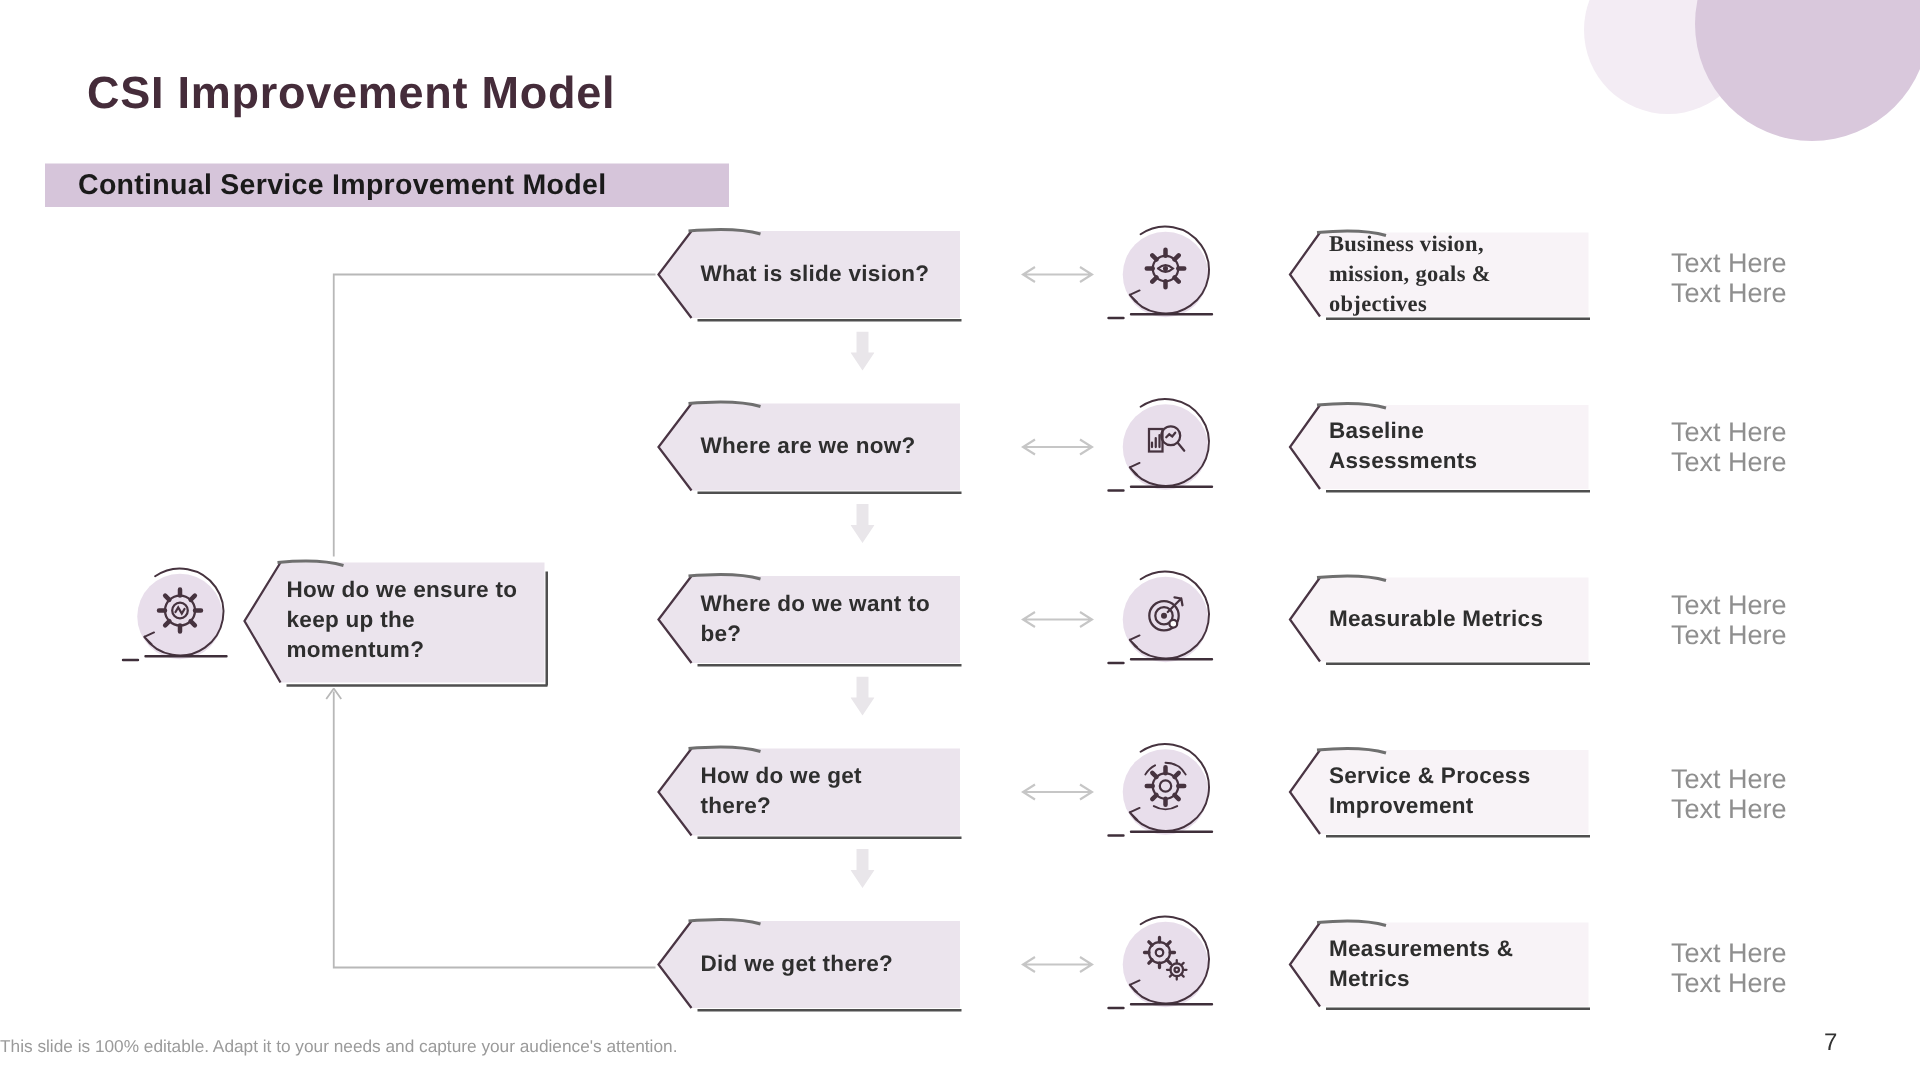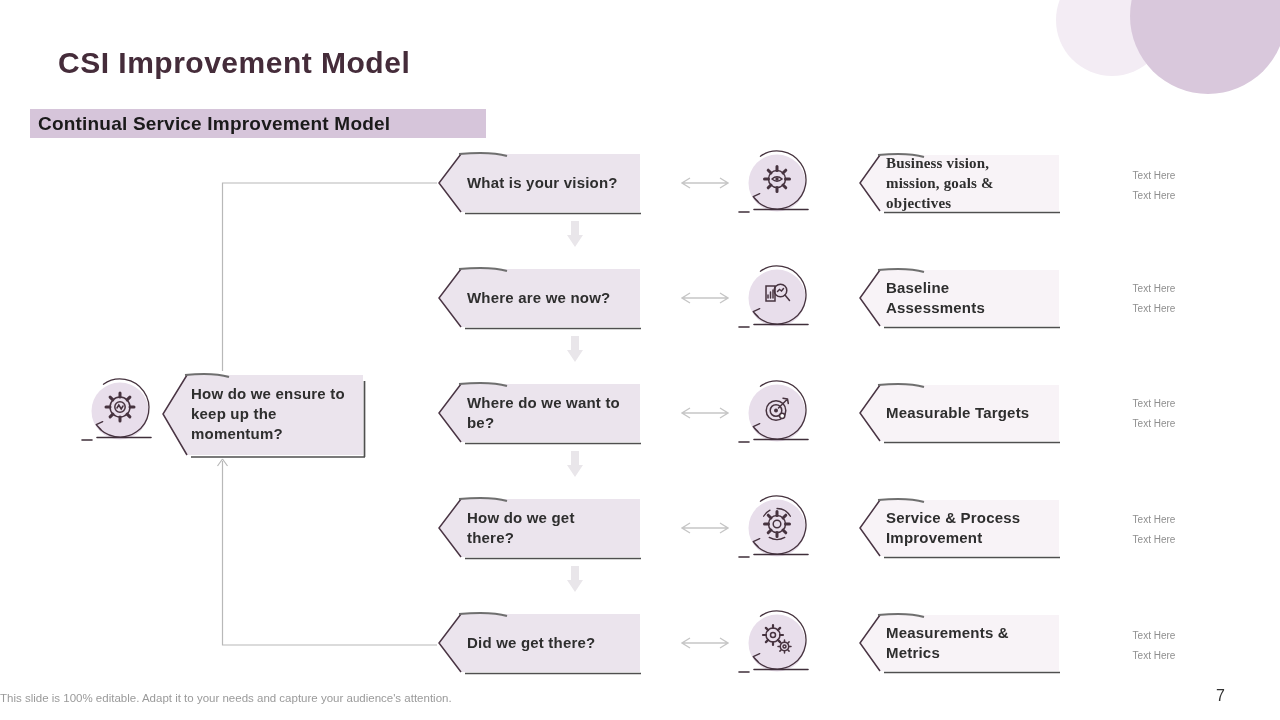--- a/index.html
+++ b/index.html
@@ -6,21 +6,21 @@
   .slide{position:relative;width:1280px;height:720px;background:#fff;overflow:hidden;
          font-family:"Liberation Sans",sans-serif;}
   
   .circle-light{position:absolute;left:1056px;top:-36px;width:112px;height:112px;border-radius:50%;
                 background:var(--circle-light);}
   .circle-dark{position:absolute;left:1130px;top:-62px;width:156px;height:156px;border-radius:50%;
                background:var(--circle-dark);}
   .title{position:absolute;left:46px;top:34px;font-size:30px;font-weight:700;letter-spacing:.5px;
          color:var(--title-text);margin:12px;}
   .subtitle{position:absolute;left:30px;top:109px;width:456px;height:29px;background:var(--subtitle-bg);
-            display:flex;align-items:center;padding-left:8px;box-sizing:border-box;
+            display:flex;align-items:center;padding-left:22px;box-sizing:border-box;
             font-size:19px;font-weight:700;color:var(--subtitle-text);letter-spacing:.2px;}
   .overlay{position:absolute;left:0;top:0;z-index:0;}
   .banner{position:absolute;z-index:1;}
   .banner .shape{position:absolute;left:0;top:0;}
   .banner .btxt{position:absolute;display:flex;align-items:center;
                 font-size:15px;font-weight:600;color:#2e2e2e;letter-spacing:.2px;line-height:20px;}
   .qbanner{width:206px;height:67px;}
   .qbanner .btxt{left:30px;top:3px;width:155px;height:58px;}
   .abanner{width:203px;height:65px;}
   .abanner .btxt{left:28px;top:3px;width:160px;height:56px;}
@@ -37,22 +37,22 @@
   .teeth-sm{stroke-width:2.2;}
   .fillink{fill:var(--icon-stroke);stroke:none;}
   .fillwhite{fill:#fff;}
   .arc{stroke:var(--icon-stroke);stroke-width:1.3;fill:none;stroke-linecap:round;}
   .circlefill{fill:var(--icon-circle-fill);}
   .baseline{stroke:#3f2f3a;stroke-width:1.6;stroke-linecap:round;fill:none;}
   .dblarrow{position:absolute;z-index:1;}
   .dbl{stroke:var(--arrow-gray);stroke-width:1.4;fill:none;}
   .downarrow{position:absolute;z-index:1;}
   .dashape{fill:var(--down-arrow);}
-  .notes{position:absolute;z-index:1;width:80px;font-size:10px;line-height:19.5px;
-         color:var(--note-text);text-align:center;}
+  .notes{position:absolute;z-index:1;width:80px;font-size:18px;line-height:19.5px;
+         color:var(--note-text);}
   .notes span{display:block;}
   .connector{stroke:var(--connector);stroke-width:1.2;fill:none;}
   .footer{position:absolute;left:0;right:0;top:692px;
           font-size:11.5px;color:var(--footer-text);}
   .pagenum{position:absolute;left:1216px;top:687px;font-size:16px;color:#333;}
 </style>
 </head>
 <body>
 
 <div class="slide">
@@ -69,21 +69,21 @@
     <path class="connector" d="M222.5,459 l-5,7 M222.5,459 l5,7"></path>
   </svg>
 
   <div class="banner qbanner" style="left:437px;top:151px;">
     <svg class="shape" width="206" height="67" viewBox="0 0 206 67">
       <polygon class="bshape" points="2,32 24,3 203,3 203,61 24,61"></polygon>
       <path class="chev" d="M24,3 L2,32 L24,61"></path>
       <path class="flap" d="M22,3 C45,1 60,2 70,5"></path>
       <path class="shadowline" d="M28,62.5 L204,62.5"></path>
     </svg>
-    <div class="btxt">What is your vision?</div>
+    <div class="btxt">What is slide vision?</div>
   </div>
   <svg class="dblarrow" style="left:676px;top:175px;" width="58" height="16">
     <path class="dbl" d="M6,8 H52 M14,3 L6,8 L14,13 M44,3 L52,8 L44,13"></path>
   </svg>
   <svg class="iconbox" style="left:737px;top:147px;" width="80" height="70">
     <circle class="circlefill" cx="40" cy="36" r="28.5"></circle>
     <path class="arc" d="M23.4,9.2 A29,29 0 1 1 16.2,49.6 M16.2,49.6 l6.5,-3 M16.2,49.6 l5,5"></path>
     <g transform="translate(40,32)">
       <g class="ink teeth">
         <path d="M8.5,0 L12.5,0 M0,8.5 L0,12.5 M-8.5,0 L-12.5,0 M0,-8.5 L0,-12.5
@@ -177,21 +177,21 @@
     </g>
     <path class="baseline" d="M2,65 H12 M17,62.5 H71"></path>
   </svg>
   <div class="banner abanner" style="left:858px;top:382px;">
     <svg class="shape" width="203" height="65" viewBox="0 0 203 65">
       <polygon class="ashape" points="2,31 22,3 201,3 201,59 22,59"></polygon>
       <path class="chev" d="M22,3 L2,31 L22,59"></path>
       <path class="flap" d="M20,3 C42,1 56,2 66,5"></path>
       <path class="shadowline" d="M26,60.5 L202,60.5"></path>
     </svg>
-    <div class="btxt">Measurable Targets</div>
+    <div class="btxt">Measurable Metrics</div>
   </div>
   <div class="notes" style="left:1114px;top:394px;">
     <span>Text Here</span>
     <span>Text Here</span>
   </div>
   <svg class="downarrow" style="left:567px;top:451px;" width="16" height="27">
     <polygon class="dashape" points="4,0 12,0 12,14 16,14 8,26 0,14 4,14"></polygon>
   </svg>
 
   <div class="banner qbanner" style="left:437px;top:496px;">

